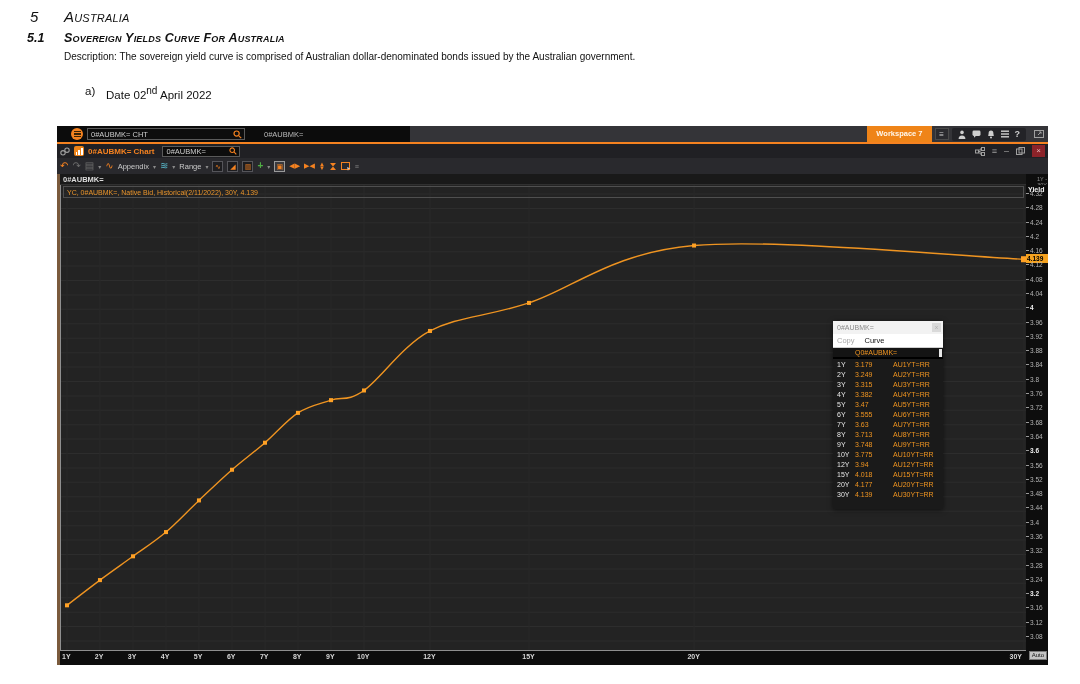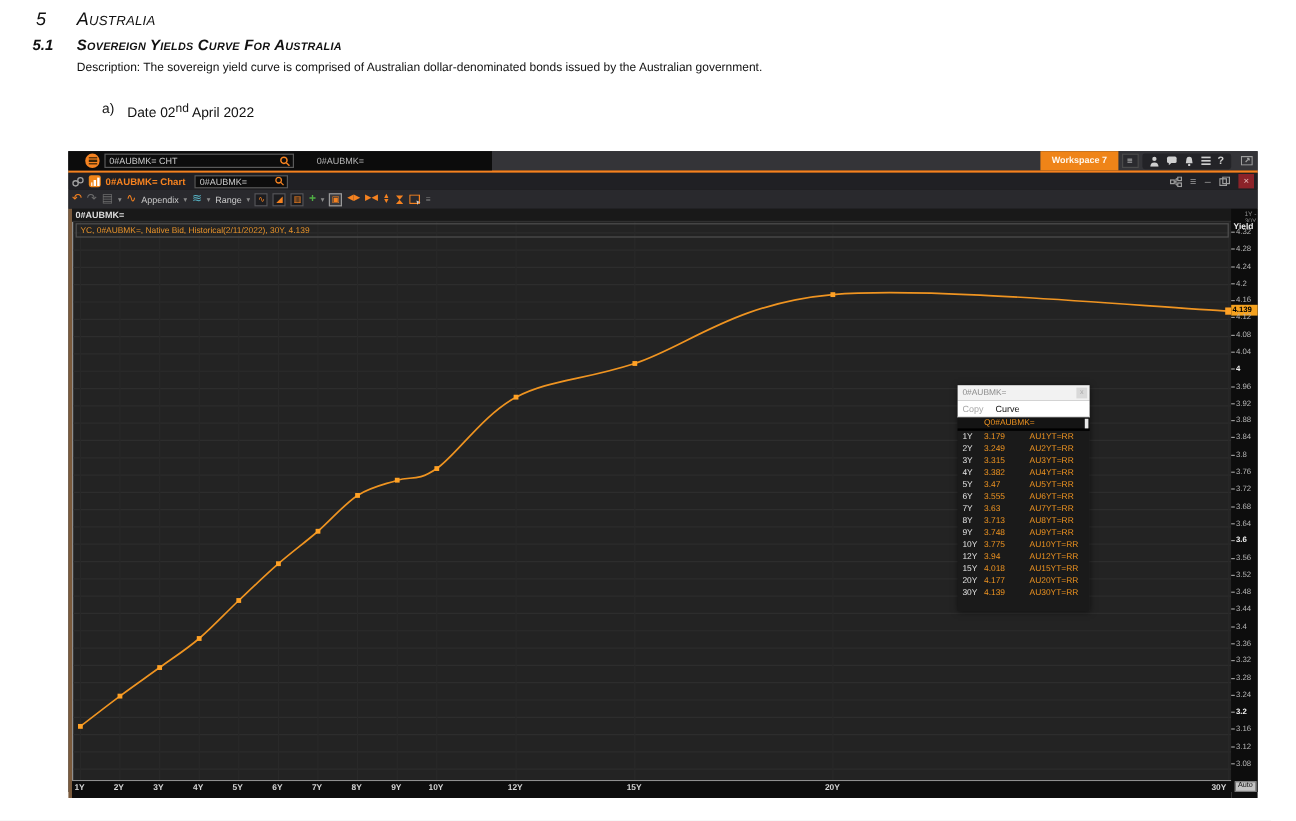--- a/index.html
+++ b/index.html
@@ -80,21 +80,21 @@
 
   
   .x-axis { position:relative; background:#0d0d0d; }
   .xtick { position:absolute; top:2px; color:#d6d6d6; font-size:7px; font-weight:bold; transform:translateX(-50%); }
   .xtick.first { transform:none; }
   .xtick.last { transform:translateX(-100%); }
   .corner { position:relative; background:#0d0d0d; }
   .auto-btn { position:absolute; right:1px; top:0px; background:#c4c4c4; border:1px solid #7a7a7a; color:#111; font-size:6px; line-height:7px; padding:0 2px; }
 
   
-  .popup { position:absolute; left:737px; top:136px; width:110px; box-shadow:0 1px 5px rgba(0,0,0,.55); z-index:5; }
+  .popup { position:absolute; left:772px; top:136px; width:110px; box-shadow:0 1px 5px rgba(0,0,0,.55); z-index:5; }
   .popup-header { background:#f2f2f2; height:13px; display:flex; align-items:center; justify-content:space-between; padding:0 2px 0 4px; }
   .popup-header .t { color:#8a8a8a; font-size:7px; }
   .popup-close { width:9px; height:9px; background:#d9d9d9; color:#aaa; font-size:6px; line-height:9px; text-align:center; }
   .popup-menu { background:#ffffff; height:14px; display:flex; align-items:center; gap:10px; padding-left:4px; border-bottom:1px solid #cfcfcf; }
   .popup-menu .copy { color:#a8a8a8; font-size:7.5px; }
   .popup-menu .export { color:#141414; font-size:7.5px; }
   .popup-table { background:#1a1a1a; padding-bottom:10px; }
   .pt-header { background:#141414; border-bottom:2px solid #000; height:11px; display:flex; align-items:center; position:relative; }
   .pt-header .h { color:#ef9421; font-size:7px; margin-left:22px; }
   .pt-header .slab { position:absolute; right:1px; top:1px; width:3px; height:8px; background:#e8e8e8; }

